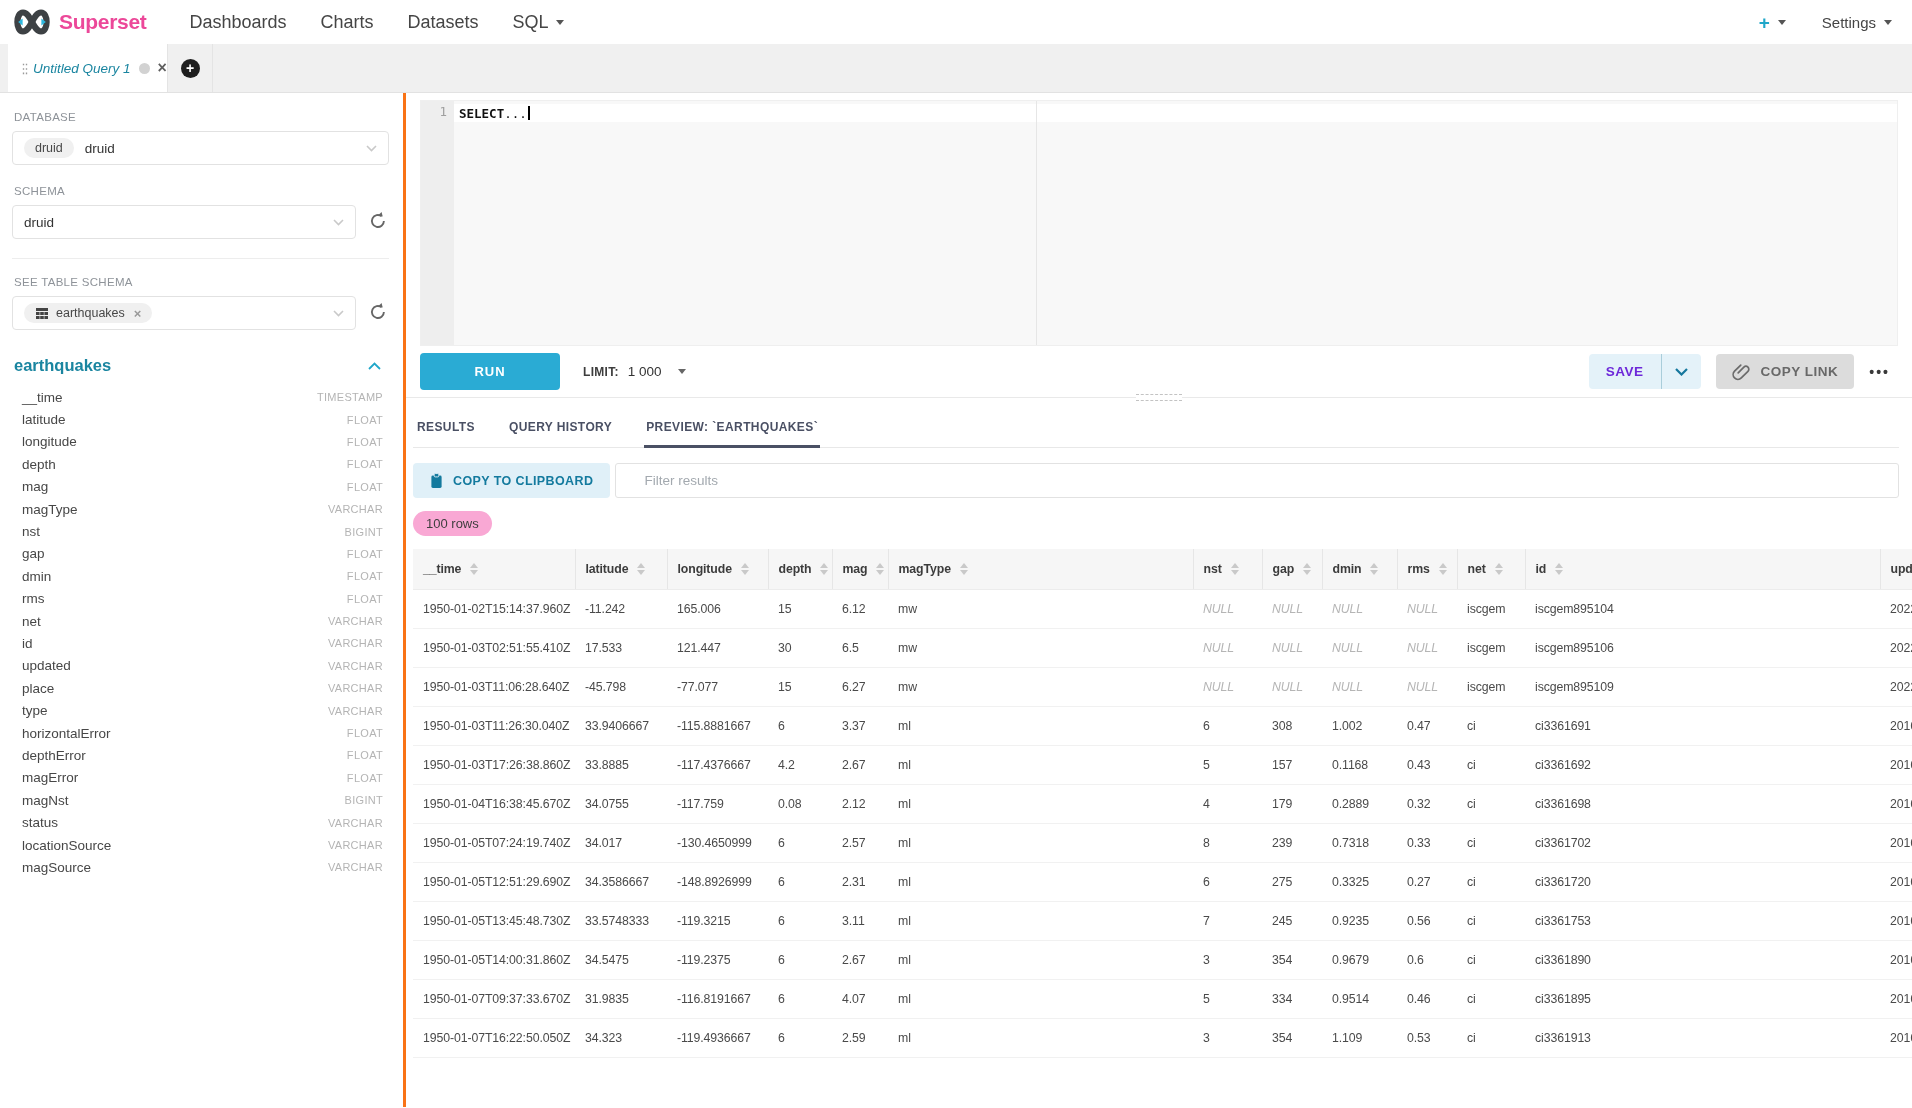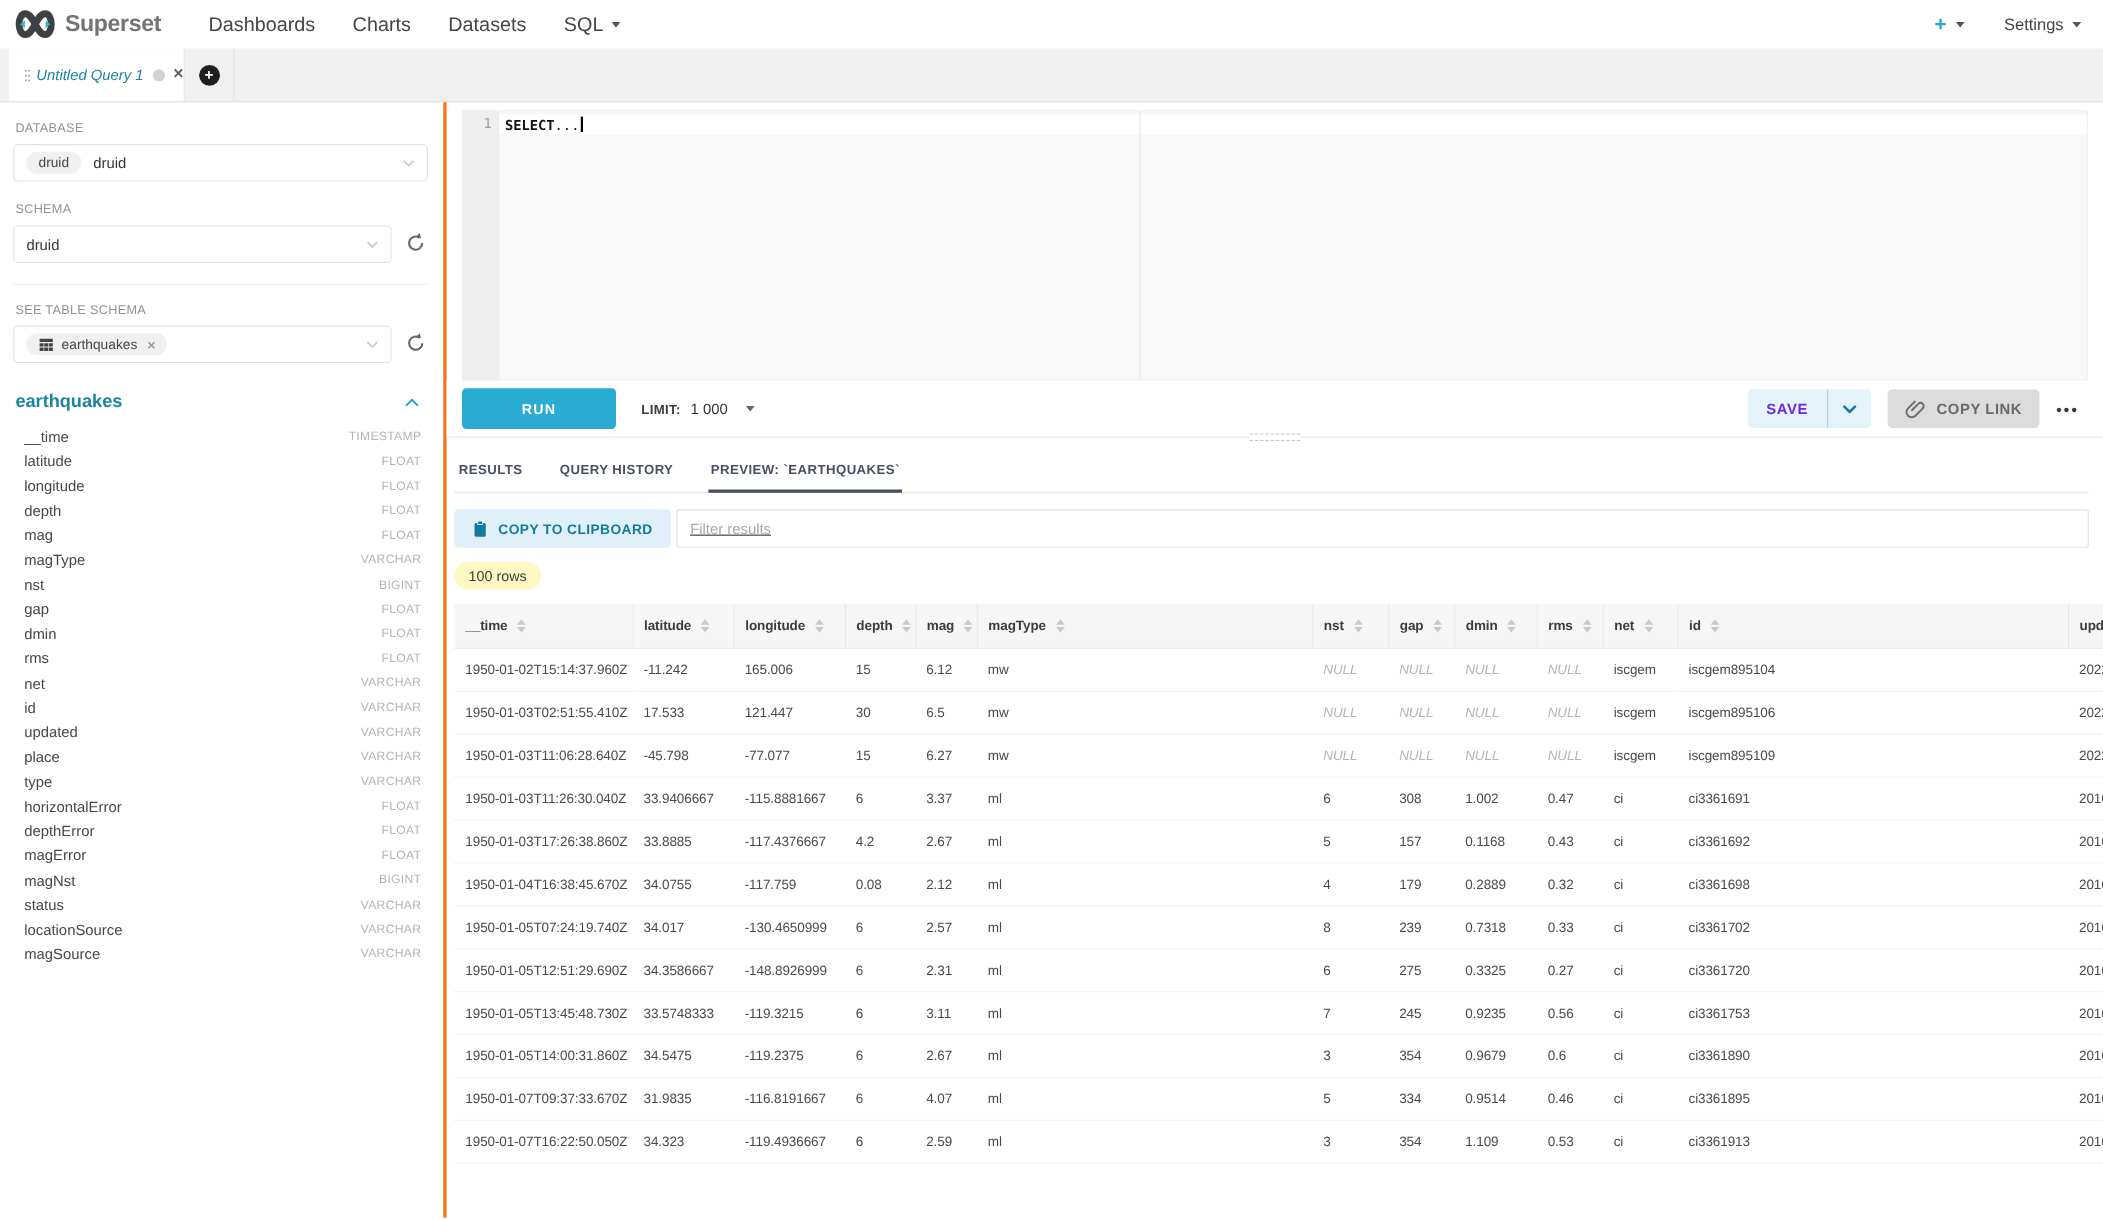--- a/index.html
+++ b/index.html
@@ -7,21 +7,21 @@
   body {
     width:1912px; height:1108px; overflow:hidden;
     background:#fff; color:#484848;
     font-family:"Liberation Sans", sans-serif;
   }
   
   .navbar { height:44px; display:flex; justify-content:space-between; align-items:center;
             padding:0 20px 0 12px; background:#fff; }
   .nav-left { display:flex; align-items:center; }
   .brand { display:flex; align-items:center; gap:7px; margin-right:26px; cursor:pointer; }
-  .brand-text { font-size:21px; font-weight:bold; color:#737373; letter-spacing:-0.3px; }
+  .brand-text { font-size:21px; font-weight:bold; color:#ec4899; letter-spacing:-0.3px; }
   .nav-items { display:flex; align-items:center; }
   .nav-item { font-size:18px; color:#454545; margin:0 17px; text-decoration:none;
               display:inline-flex; align-items:center; gap:7px; cursor:pointer; }
   .caret { width:0; height:0; border-left:4px solid transparent; border-right:4px solid transparent;
            border-top:5px solid #555; display:inline-block; }
   .nav-right { display:flex; align-items:center; gap:36px; }
   .nav-right .navlink { font-size:15px; color:#454545; display:inline-flex; align-items:center; gap:8px; cursor:pointer; }
   .plus-glyph { color:#20a7c9; font-size:19px; font-weight:bold; line-height:1; }
   
   .tabbar { height:49px; background:#f0f0f0; border-bottom:1px solid #e2e2e2;
@@ -102,24 +102,24 @@
   .south { flex:1; padding:16px 0 0 7px; min-width:0; overflow:hidden; }
   .rtabs { display:flex; gap:30px; border-bottom:1px solid #e8e8e8; margin-right:13px; padding-left:2px; }
   .rtab { font-size:12px; font-weight:bold; color:#4a5064; letter-spacing:0.4px;
           padding:6px 2px 11px 2px; border-bottom:3px solid transparent; margin-bottom:-1px;
           cursor:pointer; white-space:nowrap; }
   .rtab.active { border-bottom-color:#4a5064; }
   .actions { display:flex; gap:5px; margin:15px 13px 0 0; height:35px; }
   .copy-clip-btn { display:flex; align-items:center; gap:10px; background:#e0f0f8; border:none;
                    border-radius:4px; padding:0 17px; color:#137a9e; font-weight:bold;
                    font-size:12.5px; letter-spacing:0.4px; font-family:inherit; cursor:pointer; white-space:nowrap; }
-  .filter-input { flex:1; border:1px solid #e2e2e2; border-radius:3px; padding:0 11px;
-                  font-size:13.5px; color:#333; font-family:inherit; outline:none;text-decoration:underline; }
+  .filter-input { flex:1; border:1px solid #e2e2e2; border-radius:3px; padding:0 28px;
+                  font-size:13.5px; color:#333; font-family:inherit; outline:none; }
   .filter-input::placeholder { color:#a3a9af; }
-  .rowcount-badge { display:inline-block; background:#fef9c3; border-radius:13px; padding:5px 13px;
+  .rowcount-badge { display:inline-block; background:#f9a8d4; border-radius:13px; padding:5px 13px;
                     font-size:13px; color:#3e3e3e; margin-top:13px; }
   .tablewrap { margin-top:13px; }
   table { border-collapse:collapse; table-layout:fixed; width:1627px; font-size:12.3px; letter-spacing:-0.1px; }
   thead th { background:#f6f6f6; font-weight:bold; color:#3c3c3c; text-align:left; height:40px;
              padding:0 6px 0 10px; border-left:1px solid #e6e6e6; border-bottom:1px solid #ececec;
              white-space:nowrap; overflow:hidden; cursor:pointer; }
   thead th:first-child { border-left:none; }
   .hwrap { display:inline-flex; align-items:center; gap:9px; }
   .sort { display:inline-flex; flex-direction:column; gap:2px; }
   .sort i { display:block; width:0; height:0; border-left:4px solid transparent; border-right:4px solid transparent; }

